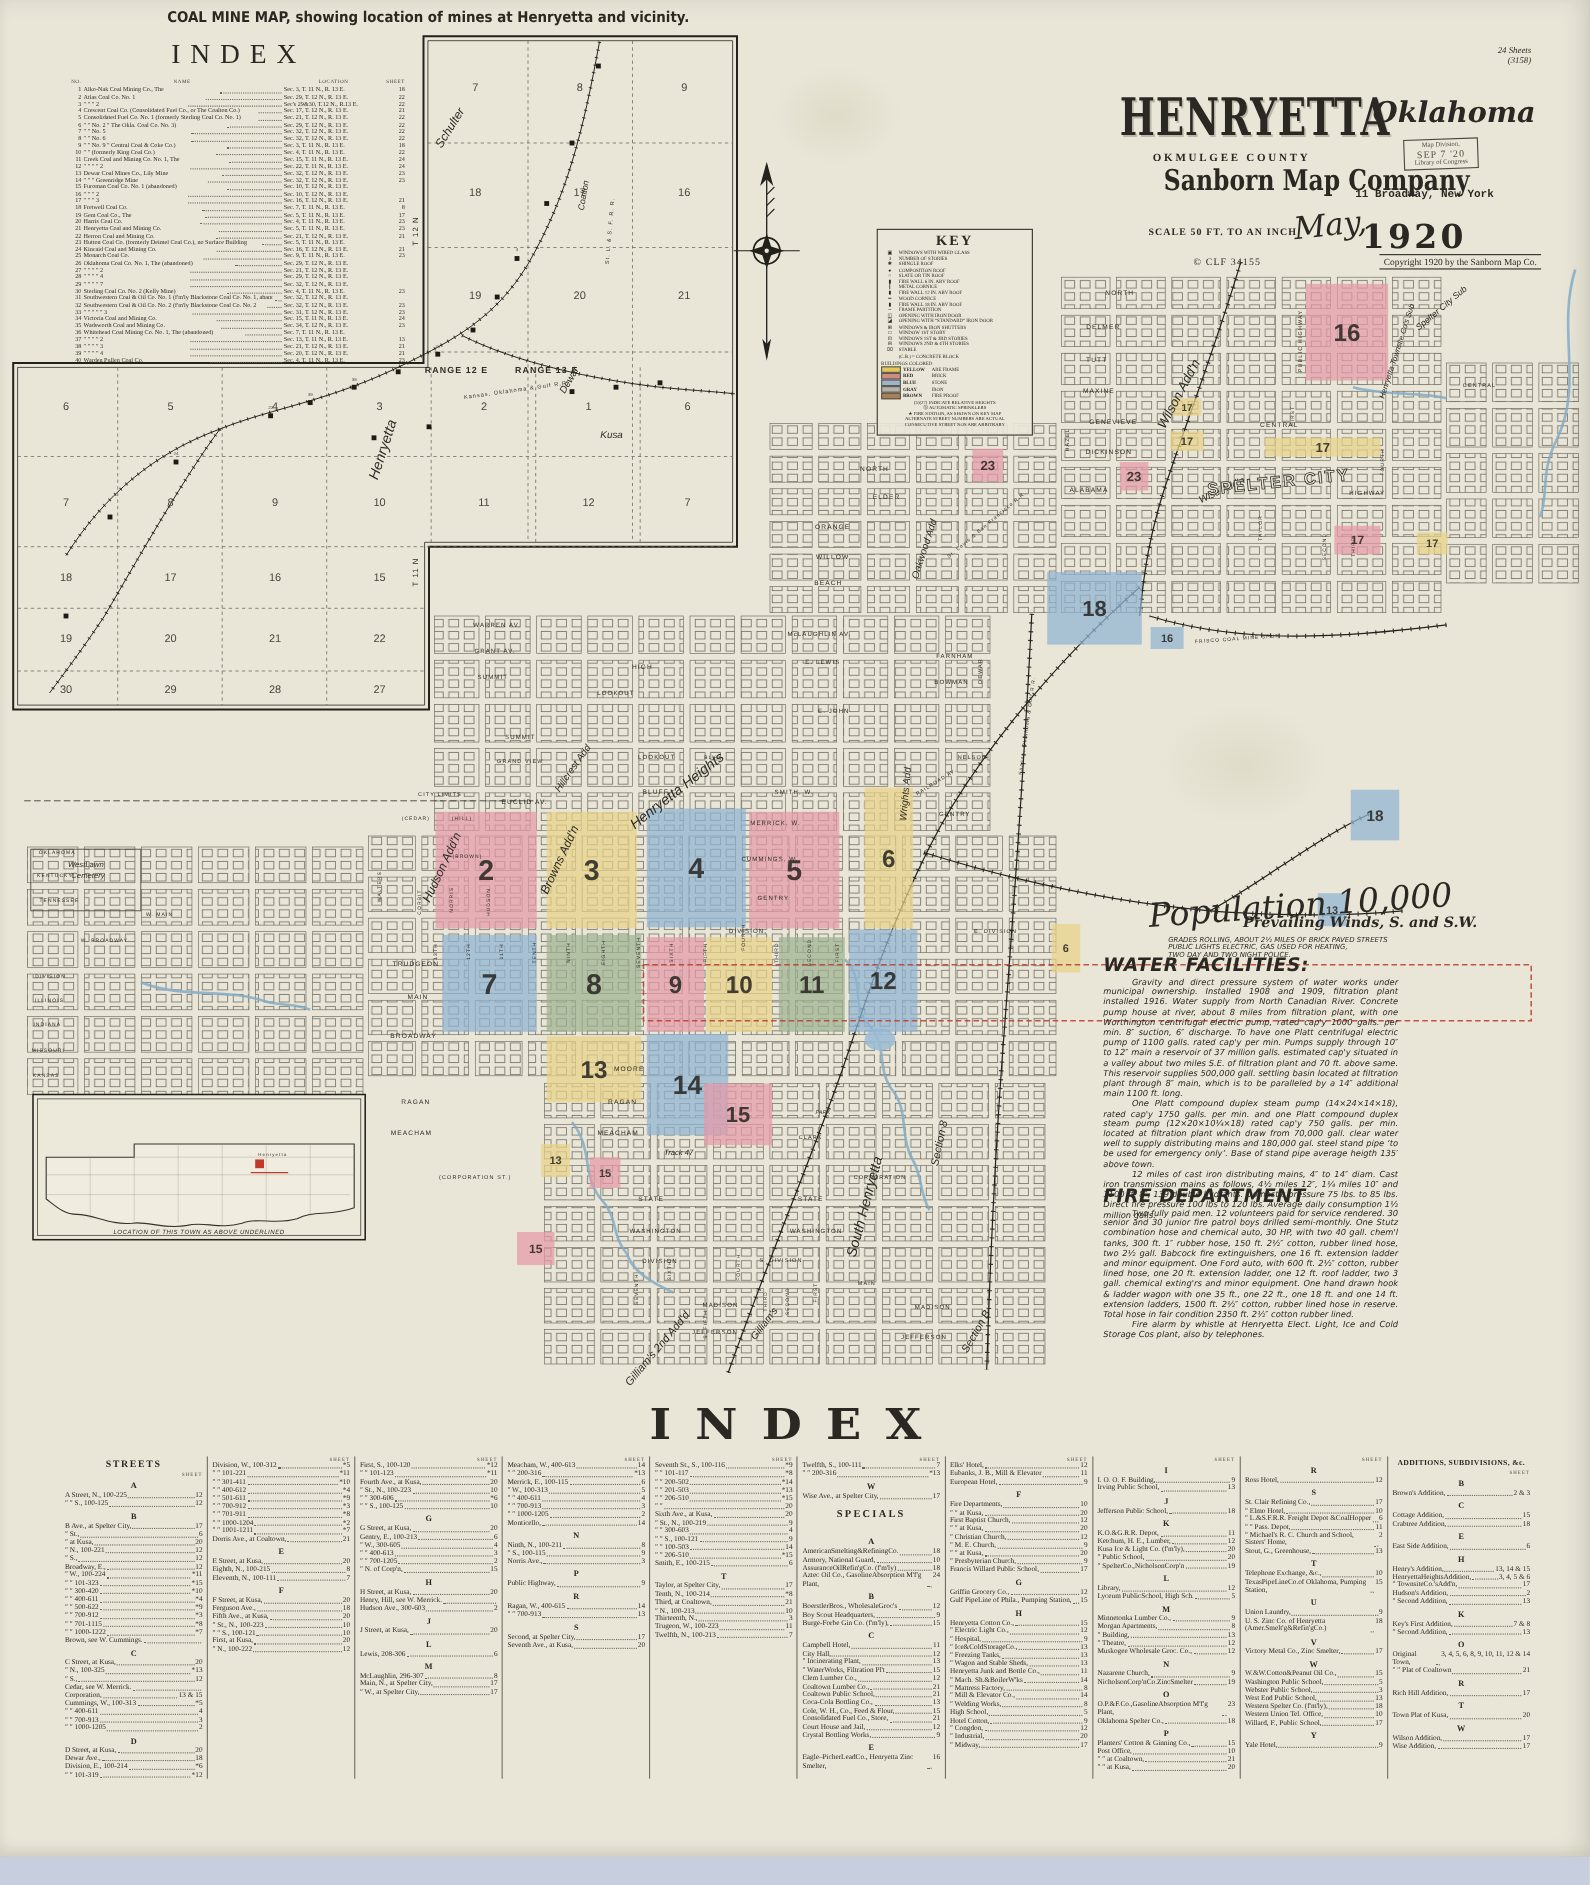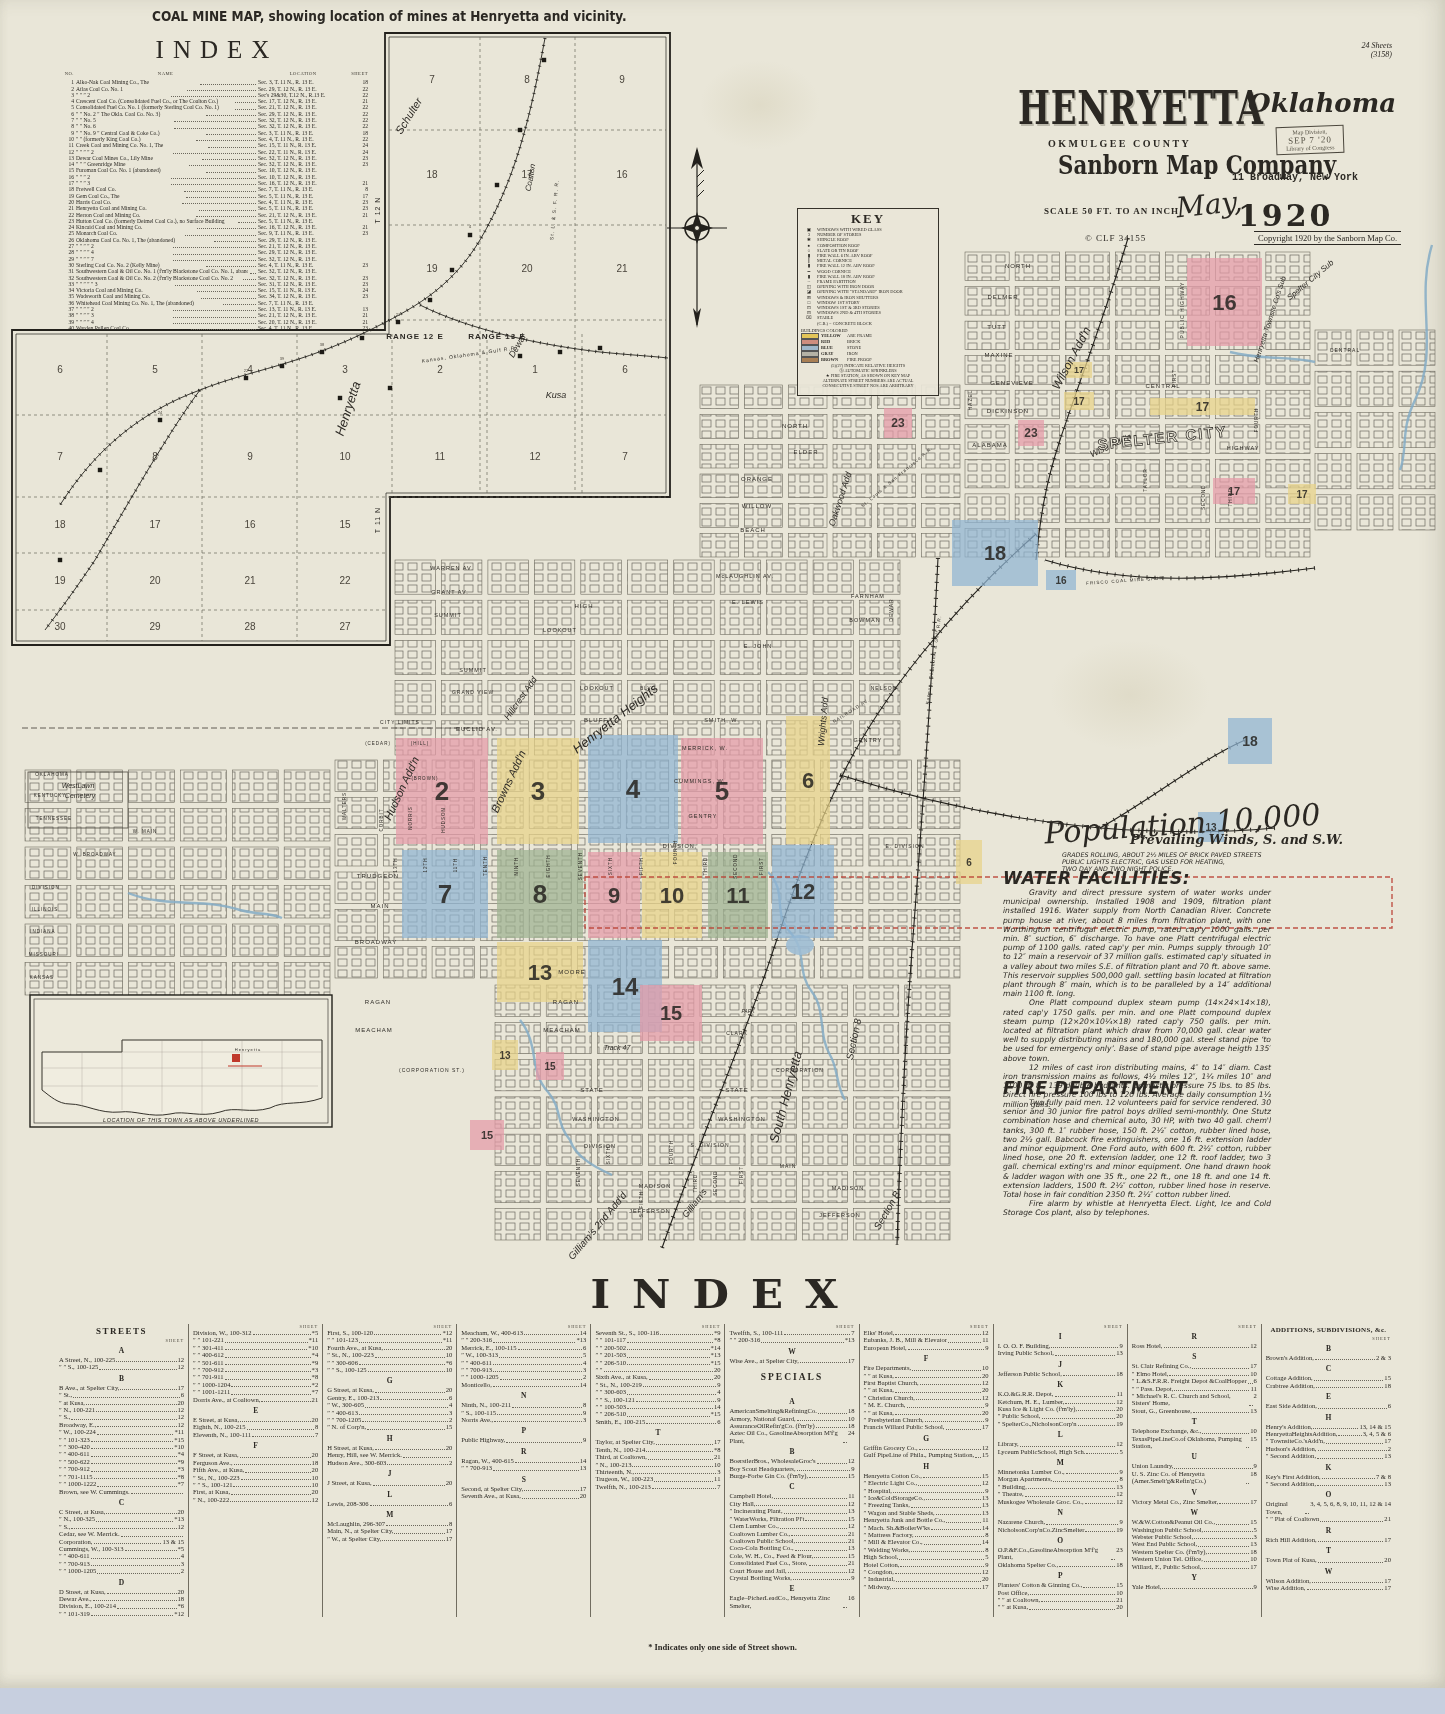--- a/index.html
+++ b/index.html
@@ -2415,14 +2415,13 @@
           <span class="ld"></span>
           <span class="is">17</span>
         </div>
         <div class="ie">
           <span class="it">Wise Addition,</span>
           <span class="ld"></span>
           <span class="is">17</span>
         </div>
       </div>
     </div>
-  <div id="bidx-foot" class="abs">* Indicates only one side of Street shown.</div>
 </div>
 
 </body></html>

